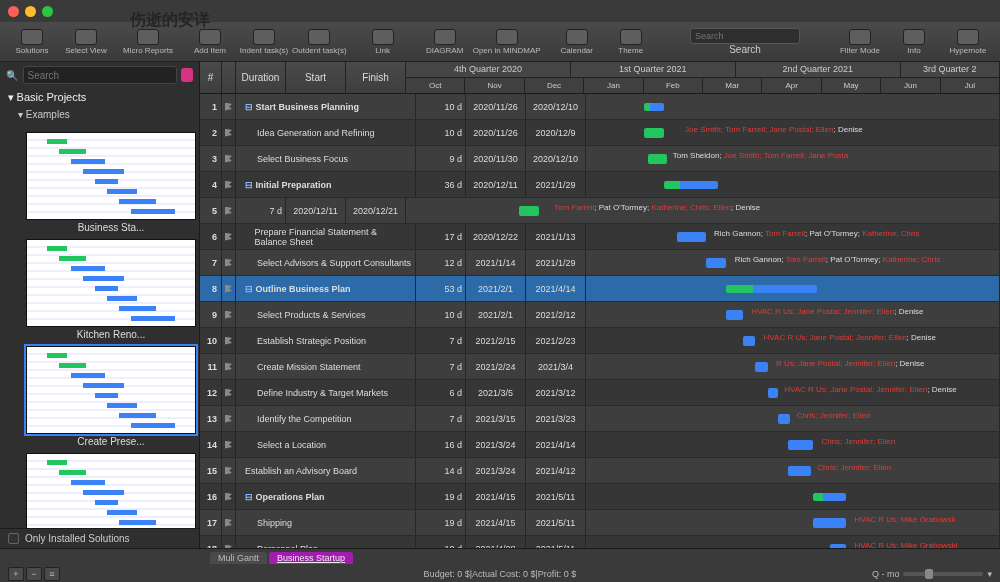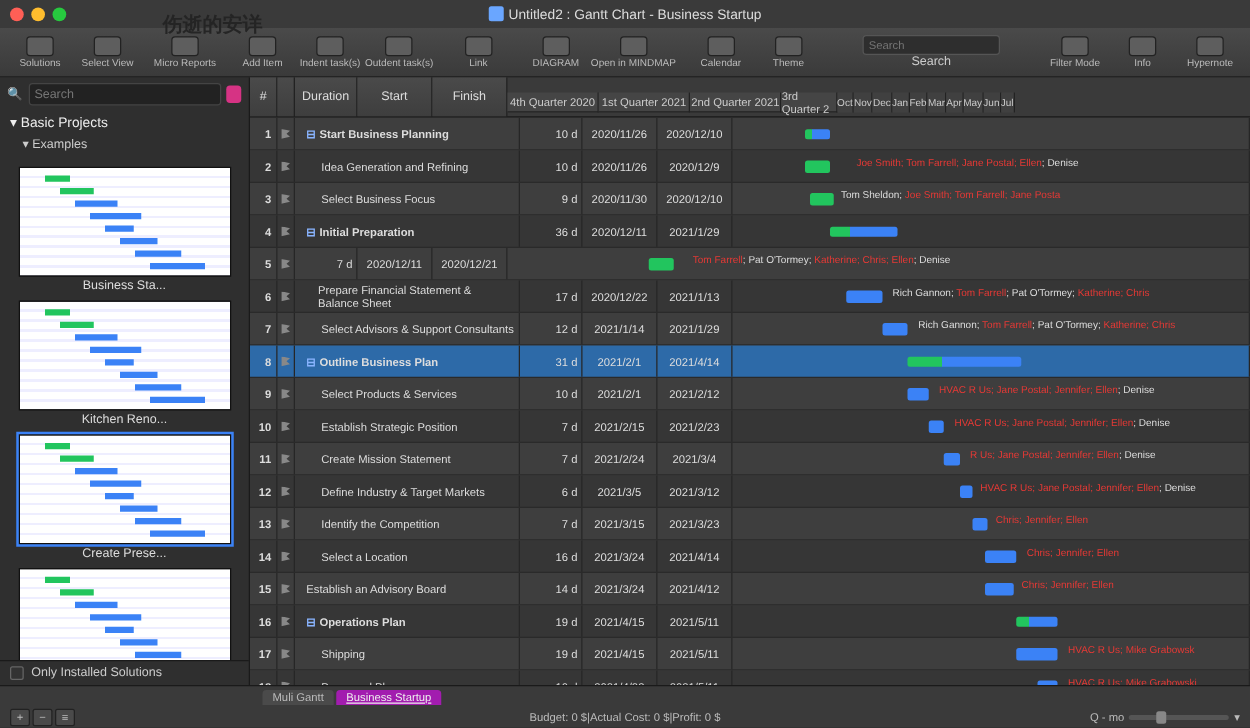--- a/index.html
+++ b/index.html
@@ -25,36 +25,36 @@
 
 .main { display: flex; height: calc(582px - 62px - 34px); }
 .sidebar { width: 200px; background: #2f2f2f; border-right: 1px solid #1a1a1a; display:flex; flex-direction:column;}
 .sidepad { flex:1; overflow:auto;}
 .sidebar .search { padding: 4px 6px; display:flex; align-items:center; gap:4px;}
 .sidebar .search input { flex:1; height:18px; background:#222; border:1px solid #444; border-radius:3px; color:#ccc; font-size:10px; padding:0 16px 0 4px;}
 .sidebar .search .sicon{ width:14px; height:14px; display:flex; align-items:center; justify-content:center; color:#888;}
 .pinkdot { width:14px; height:14px; background:#d63384; border-radius:3px; }
 .tree-head { padding: 3px 8px; font-size: 11px; color:#eee; }
 .tree-sub { padding: 2px 18px; font-size: 10px; color:#ccc; }
-.thumbs { padding: 4px 14px; }
+.thumbs { padding: 4px 26px; }
 .thumb { width: 170px; margin: 6px auto 2px; }
 .thumb-img { width:170px; height:88px; background: repeating-linear-gradient(0deg,#fff,#fff 6px,#eef 6px,#eef 8px); border:1px solid #111; position:relative; overflow:hidden;}
 .thumb-img.sel { outline: 2px solid #3b82f6; }
 .thumb-bar { position:absolute; height:5px; background:#3b82f6;}
 .thumb-bar.g { background:#22c55e;}
 .thumb-cap { text-align:center; font-size:10px; color:#ddd; margin-top:2px; white-space:nowrap; overflow:hidden; text-overflow:ellipsis;}
 .sidebar-footer { padding:4px 8px; border-top:1px solid #1a1a1a; display:flex; align-items:center; gap:6px;}
 .chk { width:11px; height:11px; border:1px solid #666; border-radius:2px; background:#333;}
 
 
 .gantt { flex:1; display:flex; flex-direction:column; background:#3a3a3a; position:relative;}
 .headrow { display:flex; height:32px; border-bottom:1px solid #1a1a1a;}
 .colhead { display:flex; align-items:center; justify-content:center; font-size:10px; color:#ddd; background:linear-gradient(#4a4a4a,#3e3e3e); border-right:1px solid #222;}
 .col-num{width:22px;} .col-flag{width:14px;} .col-name{width:180px;} .col-dur{width:50px;} .col-start{width:60px;} .col-fin{width:60px;}
-.timeline-head { flex:1; display:flex; flex-direction:row;margin-top:12px;}
+.timeline-head { flex:1; display:flex; flex-direction:column;}
 .qrow { display:flex; height:16px;}
 .qcell { flex:1; border-right:1px solid #222; border-bottom:1px solid #222; background:#454545; display:flex; align-items:center; justify-content:center; font-size:9px;}
 .mrow { display:flex; height:16px;}
 .mcell { flex:1; border-right:1px solid #222; background:#404040; display:flex; align-items:center; justify-content:center; font-size:8px;}
 
 .body { flex:1; overflow:auto;}
 .row { display:flex; height:26px; border-bottom:1px solid #2a2a2a; align-items:stretch;}
 .row:nth-child(even){ background:#363636;} .row:nth-child(odd){ background:#3e3e3e;}
 .row.sel { background:#2d6aa8 !important; color:#fff;}
 .cell { display:flex; align-items:center; border-right:1px solid #262626; font-size:9px; color:#ddd; padding:0 3px; overflow:hidden;}
@@ -92,21 +92,20 @@
 </style>
 </head>
 <body>
 
 <div class="titlebar">
   <div class="traffic">
     <div class="dot red"></div>
     <div class="dot yel"></div>
     <div class="dot grn"></div>
   </div>
-  <div class="wtitle"><span class="ico"></span><span>Untitled2 : Gantt Chart - Business Startup</span></div>
 </div>
 
 <div class="toolbar" id="toolbar">
     <div class="tbtn">
       <div class="ticon"></div>
       <div class="tlabel">Solutions</div>
     </div>
     <div class="tbtn">
       <div class="ticon"></div>
       <div class="tlabel">Select View</div>
@@ -389,21 +388,21 @@
         <div class="row sel">
           <div class="cell num">8</div>
           <div class="cell flag">
             <div class="flagico"></div>
           </div>
           <div class="cell name bold">
             <span class="indent" style="width: 6px;"></span>
             <span class="disc">⊟</span>
             <span>Outline Business Plan</span>
           </div>
-          <div class="cell dur">31 d</div>
+          <div class="cell dur">53 d</div>
           <div class="cell start">2021/2/1</div>
           <div class="cell fin">2021/4/14</div>
           <div class="cell tl">
             <div class="bar sum" style="left: 34%; width: 22%;"></div>
           </div>
         </div>
         <div class="row">
           <div class="cell num">9</div>
           <div class="cell flag">
             <div class="flagico"></div>

